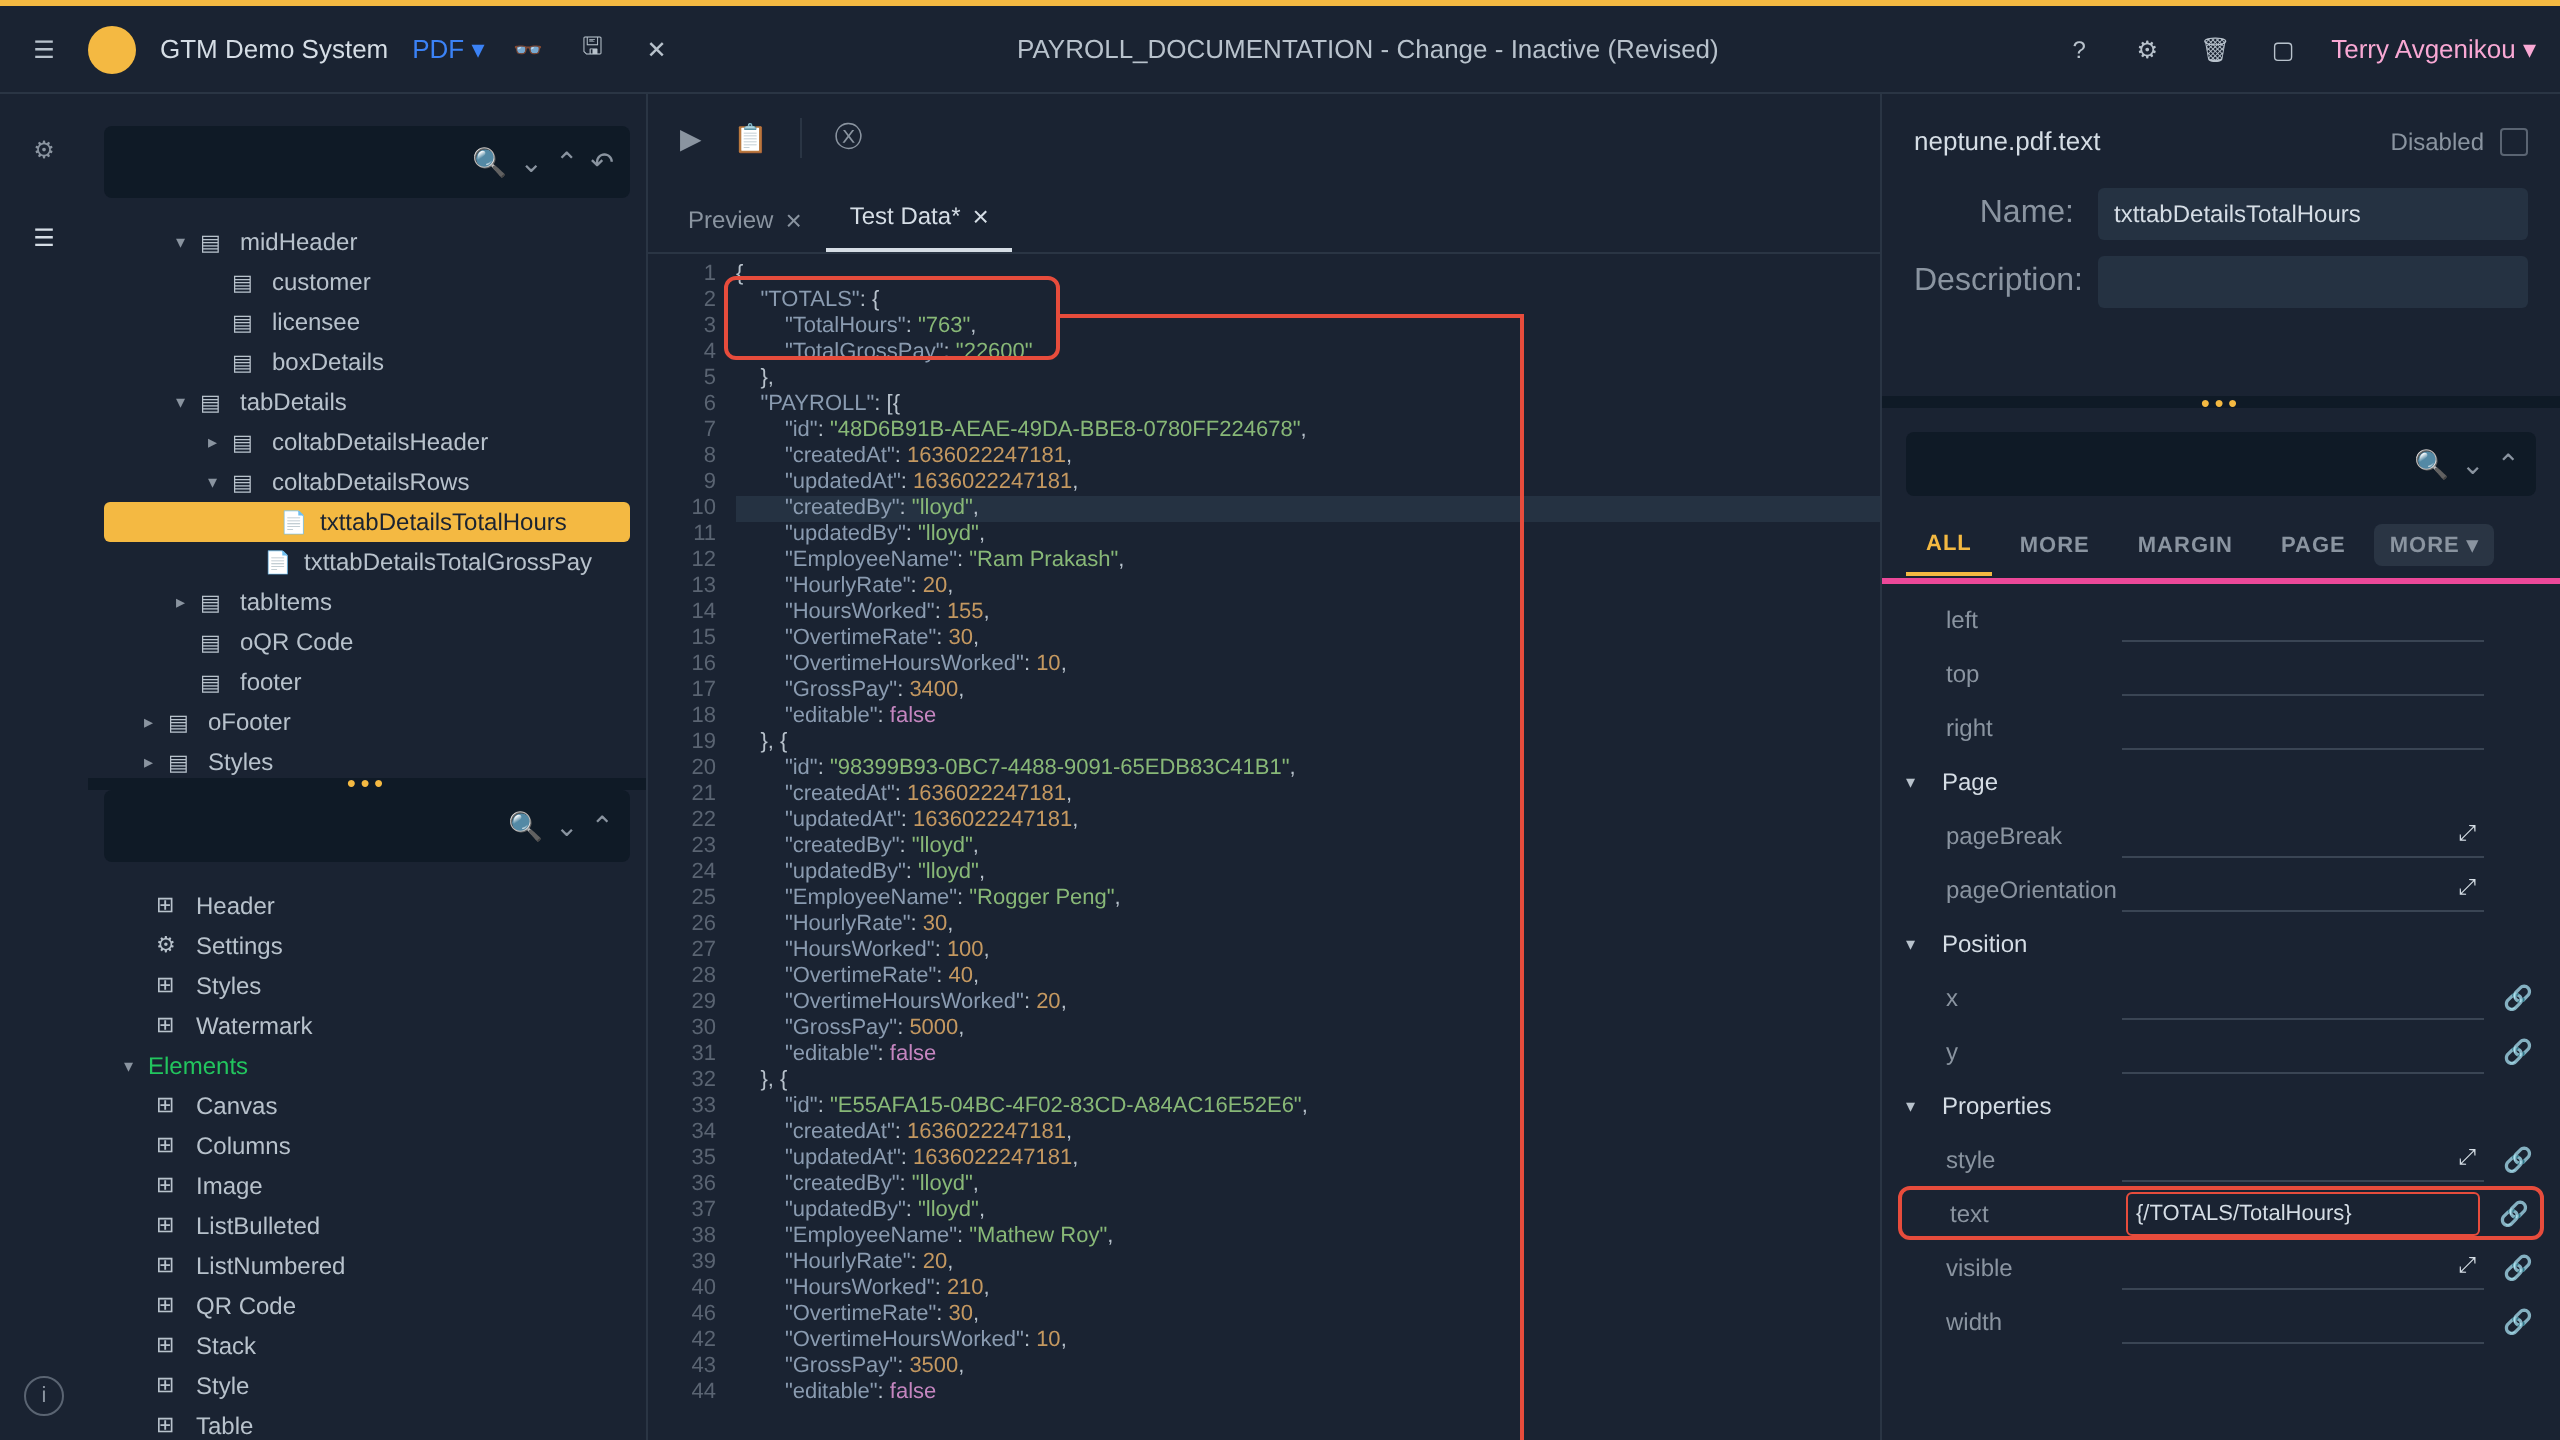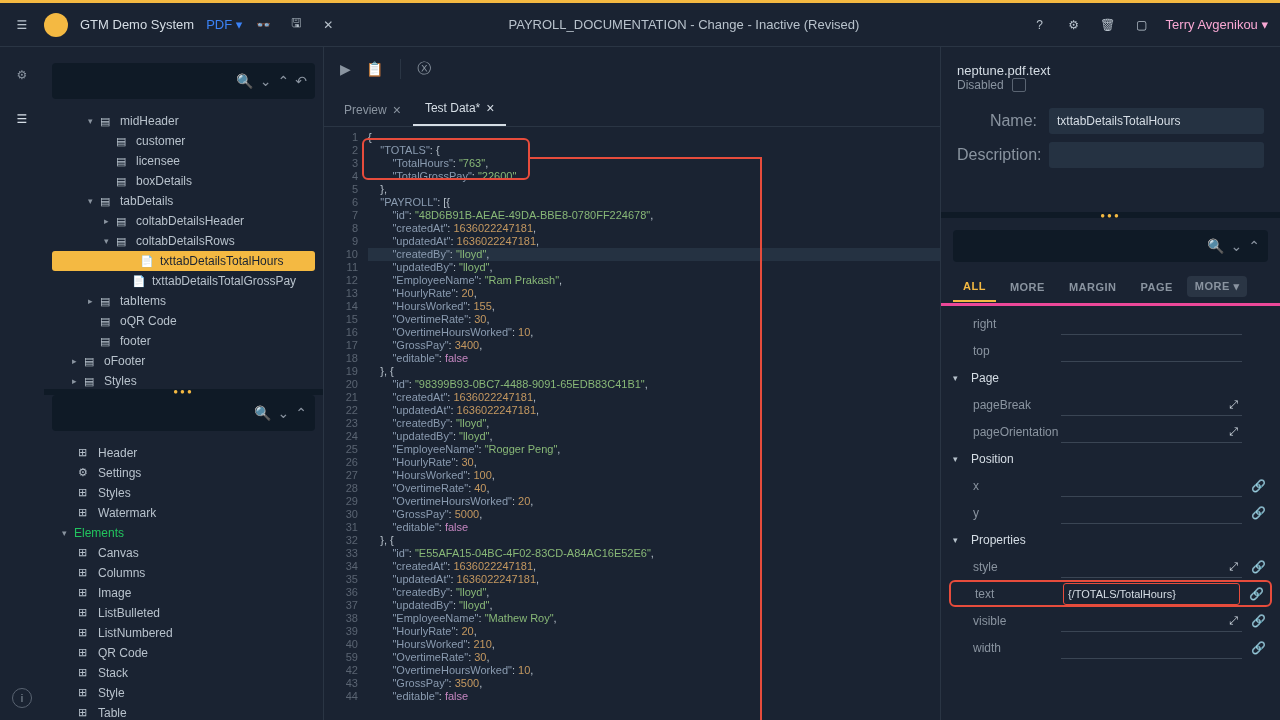--- a/index.html
+++ b/index.html
@@ -42,21 +42,21 @@
 .gutter { width: 44px; background: #1a2332; text-align: right; padding: 4px 10px 4px 0; color: #5a6472; }
 .code { flex: 1; padding: 4px 0; position: relative; }
 .code-line { white-space: pre; }
 .tok-key { color: #8a9bb0; }
 .tok-str { color: #88b877; }
 .tok-num { color: #c49860; }
 .tok-bool { color: #c586c0; }
 .hl-line { background: #253242; }
 .red-box1 { position: absolute; border: 2px solid #e74c3c; border-radius: 6px; pointer-events: none; }
 .right-panel { width: 340px; background: #1a2332; border-left: 1px solid #2a3544; display: flex; flex-direction: column; padding-top: 16px; }
-.rp-header { display: flex; align-items: flex-start; padding: 0 16px 12px 16px; justify-content: space-between; flex-direction: column; }
+.rp-header { display: flex; align-items: center; padding: 0 16px 12px 16px; justify-content: space-between; }
 .rp-title { color: #d5dde5; font-size: 13px; font-weight: 500; }
 .rp-disabled { display: flex; align-items: center; gap: 8px; color: #8a94a0; font-size: 12px; }
 .checkbox { width: 14px; height: 14px; border: 1px solid #5a6472; border-radius: 2px; }
 .form-row { display: flex; align-items: center; padding: 4px 16px; gap: 12px; }
 .form-label { width: 80px; text-align: right; color: #8a94a0; font-size: 16px; }
 .form-input { flex: 1; background: #253242; border: none; border-radius: 3px; padding: 6px 8px; color: #d5dde5; font-size: 12px; outline: none; }
 .prop-search { margin: 12px 12px 8px 12px; height: 32px; background: #0f1a26; border-radius: 4px; display: flex; align-items: center; padding: 0 8px; }
 .prop-tabs { display: flex; align-items: center; padding: 0 12px; border-bottom: 3px solid #ec4899; height: 36px; gap: 4px; }
 .prop-tab { padding: 8px 10px; font-size: 11px; font-weight: 600; color: #8a94a0; cursor: pointer; letter-spacing: 0.5px; }
 .prop-tab.active { color: #f4b942; border-bottom: 2px solid #f4b942; }
@@ -303,21 +303,21 @@
           <div>31</div>
           <div>32</div>
           <div>33</div>
           <div>34</div>
           <div>35</div>
           <div>36</div>
           <div>37</div>
           <div>38</div>
           <div>39</div>
           <div>40</div>
-          <div>59</div>
+          <div>46</div>
           <div>42</div>
           <div>43</div>
           <div>44</div>
         </div>
       <div class="code" id="code">
         <div class="red-box1" style="left:-6px; top:11px; width:168px; height:42px;"></div>
         <div class="red-box1" style="left:160px; top:30px; width:234px; height:2px; border-width:1px; border-radius:0;"></div>
         <div class="red-box1" style="left:392px; top:30px; width:2px; height:577px; border-width:1px; border-radius:0;"></div>
       <div class="code-line">{</div>
           <div class="code-line">    <span class="tok-key">"TOTALS"</span>: {</div>
@@ -394,26 +394,31 @@
     </div>
     <div class="prop-tabs" id="prop-tabs">
         <div class="prop-tab active">ALL</div>
         <div class="prop-tab">MORE</div>
         <div class="prop-tab">MARGIN</div>
         <div class="prop-tab">PAGE</div>
         <div class="prop-tab prop-more">MORE ▾</div>
       </div>
     <div class="prop-list" id="prop-list">
         <div class="prop-row">
+          <span class="prop-name">left</span>
+          <span class="prop-val"></span>
+          <span class="prop-act"></span>
+        </div>
+        <div class="prop-row">
+          <span class="prop-name">top</span>
+          <span class="prop-val"></span>
+          <span class="prop-act"></span>
+        </div>
+        <div class="prop-row">
           <span class="prop-name">right</span>
-          <span class="prop-val"></span>
-          <span class="prop-act"></span>
-        </div>
-        <div class="prop-row">
-          <span class="prop-name">top</span>
           <span class="prop-val"></span>
           <span class="prop-act"></span>
         </div>
         <div class="prop-row">
           <span class="prop-caret">▾</span>
           <span class="prop-group">Page</span>
         </div>
         <div class="prop-row">
           <span class="prop-name">pageBreak</span>
           <span class="prop-val">

